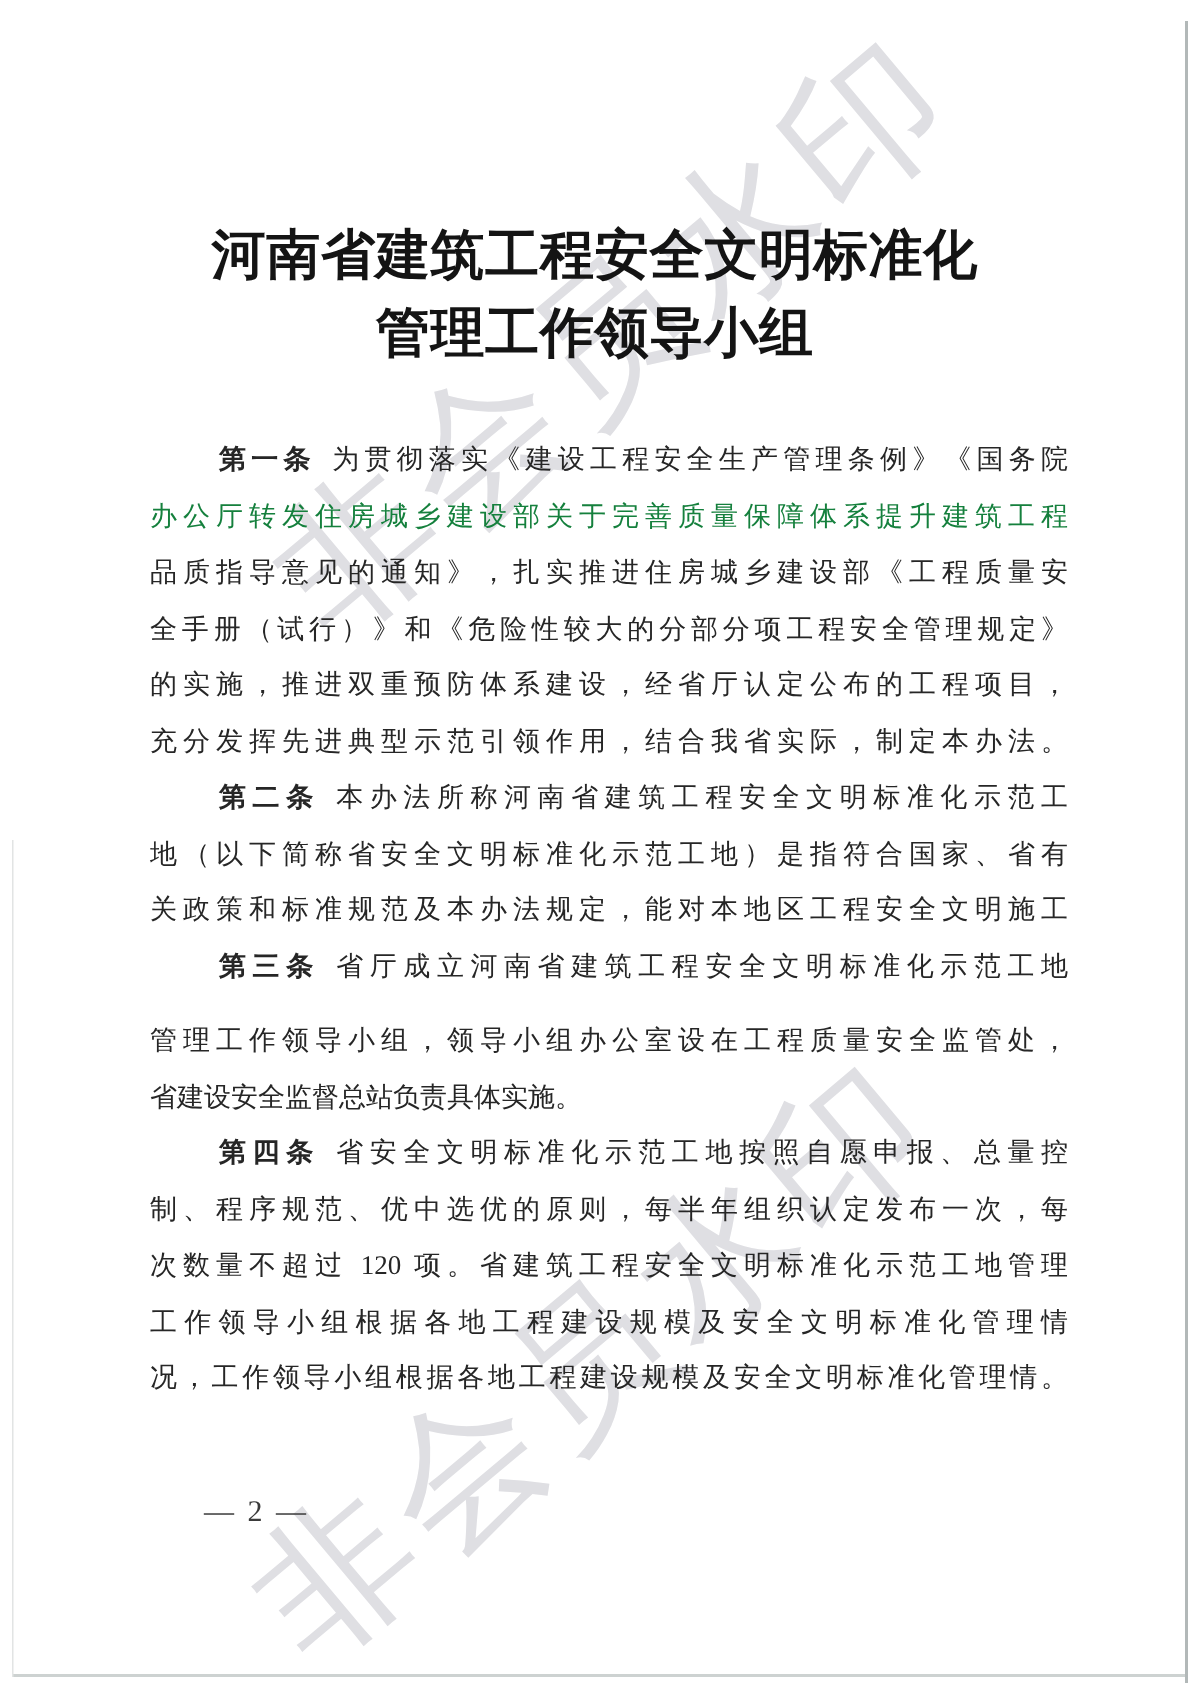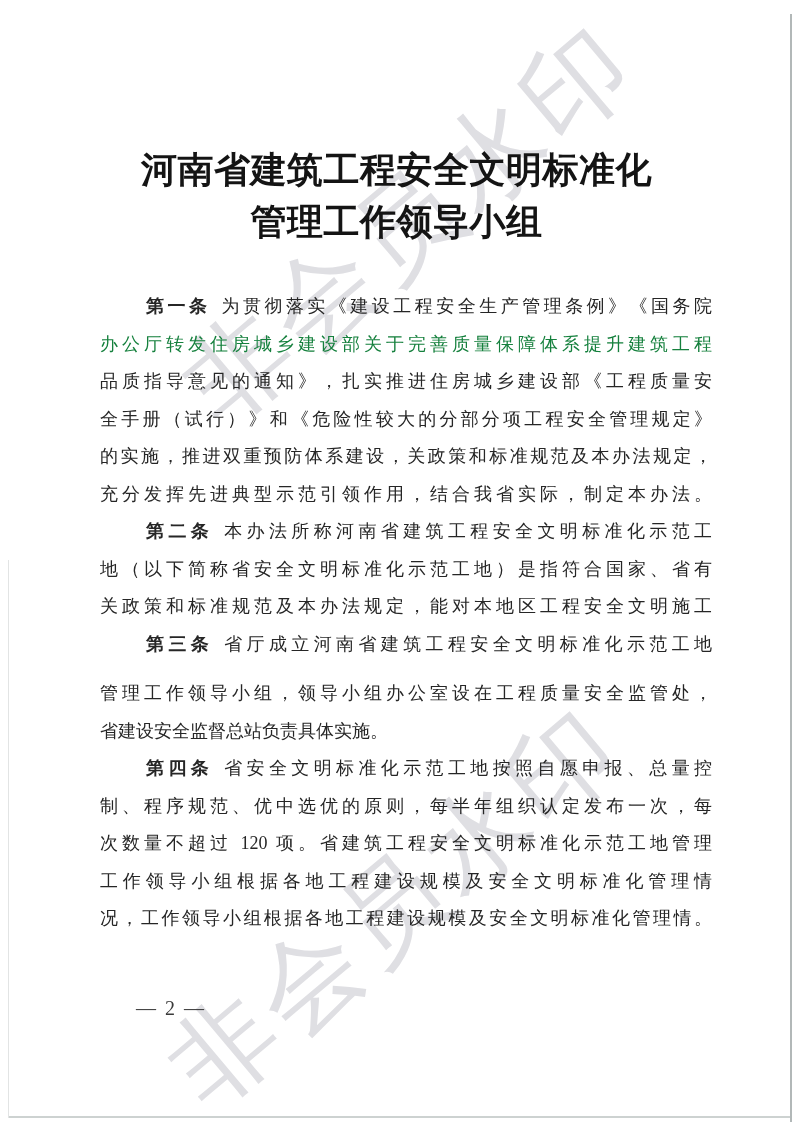--- a/index.html
+++ b/index.html
@@ -98,21 +98,21 @@
   <div class="title-block">
     <div class="title-line" style="color: rgb(20, 20, 20);">河南省建筑工程安全文明标准化</div>
     <div class="title-line" style="color: rgb(20, 20, 20);">管理工作领导小组</div>
   </div>
 
   <div class="body-block">
       <div class="line justify indent" style="color: rgb(38, 38, 38);"><b class="lead">第一条</b>为贯彻落实《建设工程安全生产管理条例》《国务院</div>
       <div class="line justify" style="color: #15803d;">办公厅转发住房城乡建设部关于完善质量保障体系提升建筑工程</div>
       <div class="line justify" style="color: rgb(38, 38, 38);">品质指导意见的通知》，扎实推进住房城乡建设部《工程质量安</div>
       <div class="line justify" style="color: rgb(38, 38, 38);">全手册（试行）》和《危险性较大的分部分项工程安全管理规定》</div>
-      <div class="line justify" style="color: rgb(38, 38, 38);">的实施，推进双重预防体系建设，关政策和标准规范及本办法规定，</div>
+      <div class="line justify" style="color: rgb(38, 38, 38);">的实施，推进双重预防体系建设，经省厅认定公布的工程项目，</div>
       <div class="line justify" style="color: rgb(38, 38, 38);">充分发挥先进典型示范引领作用，结合我省实际，制定本办法。</div>
       <div class="line justify indent" style="color: rgb(38, 38, 38);"><b class="lead">第二条</b>本办法所称河南省建筑工程安全文明标准化示范工</div>
       <div class="line justify" style="color: rgb(38, 38, 38);">地（以下简称省安全文明标准化示范工地）是指符合国家、省有</div>
       <div class="line justify" style="color: rgb(38, 38, 38);">关政策和标准规范及本办法规定，能对本地区工程安全文明施工</div>
       <div class="line justify indent" style="color: rgb(38, 38, 38);"><b class="lead">第三条</b>省厅成立河南省建筑工程安全文明标准化示范工地</div>
       <div class="line justify" style="color: rgb(38, 38, 38); margin-top: 12px;">管理工作领导小组，领导小组办公室设在工程质量安全监管处，</div>
       <div class="line" style="color: rgb(38, 38, 38);">省建设安全监督总站负责具体实施。</div>
       <div class="line justify indent" style="color: rgb(38, 38, 38);"><b class="lead">第四条</b>省安全文明标准化示范工地按照自愿申报、总量控</div>
       <div class="line justify" style="color: rgb(38, 38, 38);">制、程序规范、优中选优的原则，每半年组织认定发布一次，每</div>
       <div class="line justify" style="color: rgb(38, 38, 38);">次数量不超过 120 项。省建筑工程安全文明标准化示范工地管理</div>

